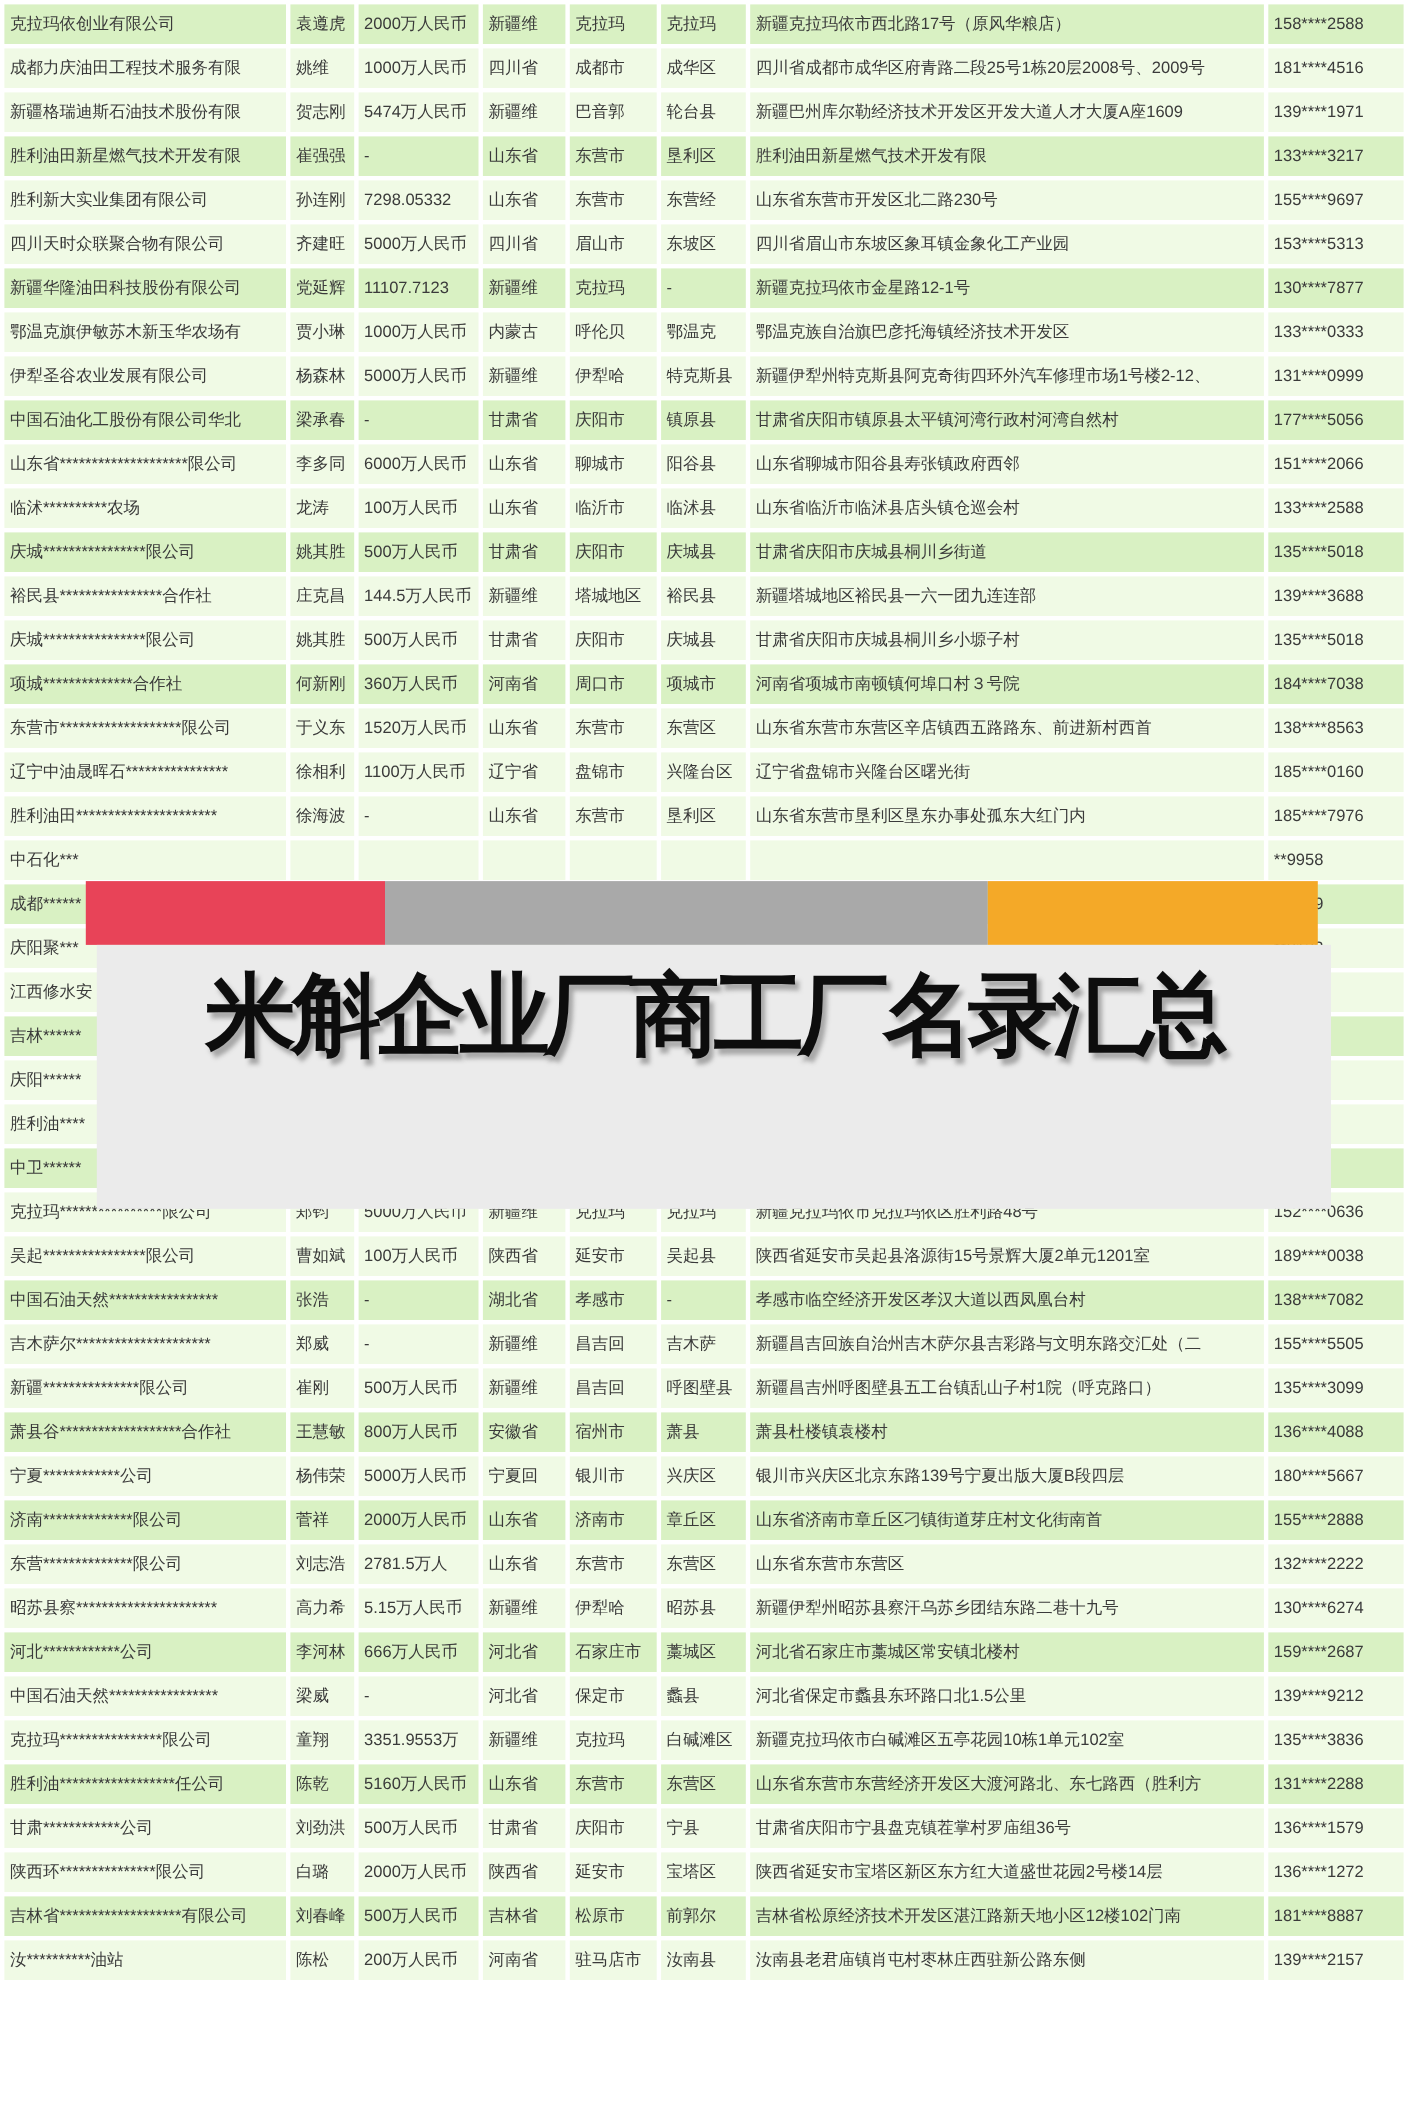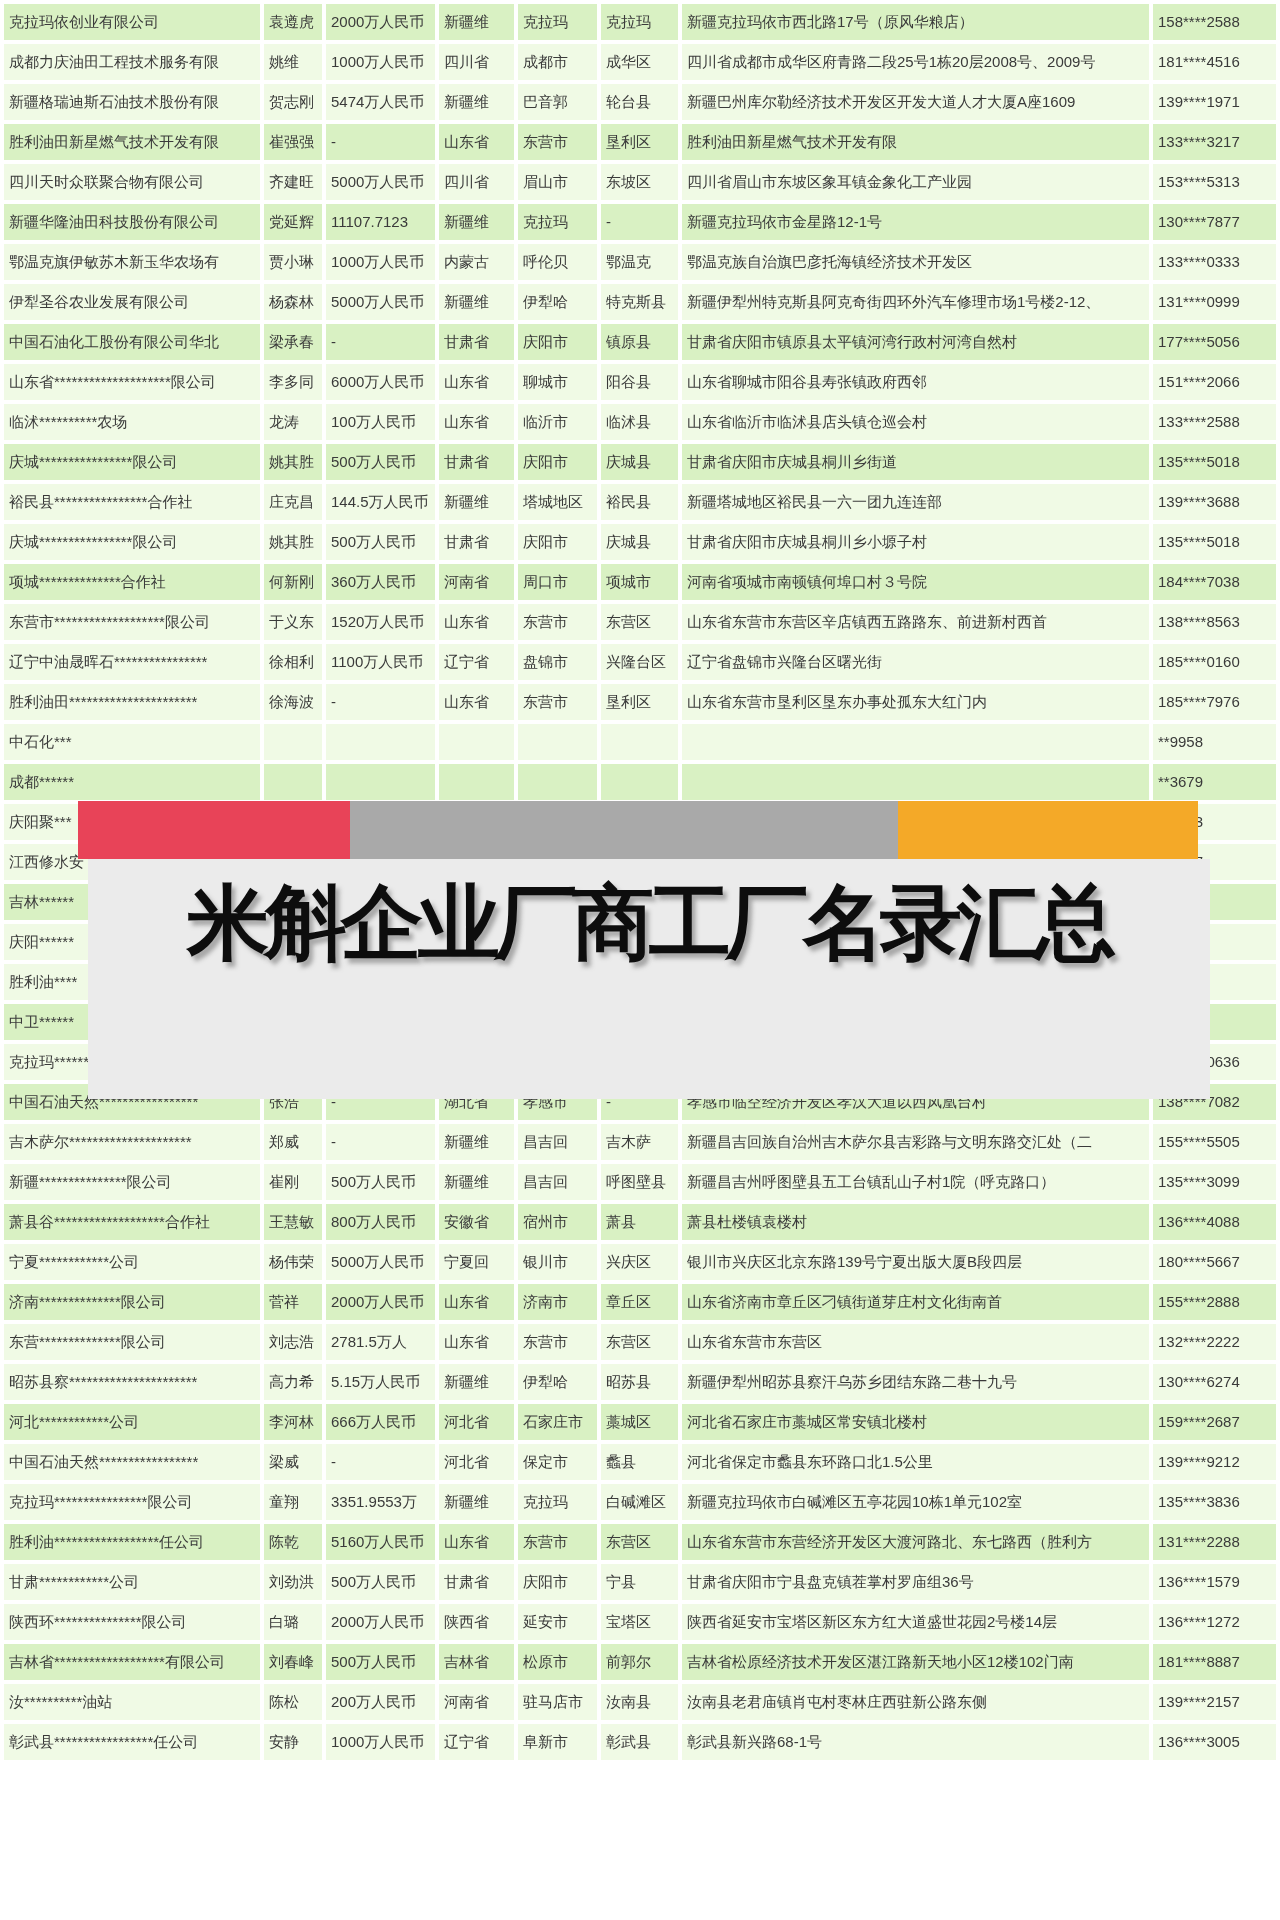--- a/index.html
+++ b/index.html
@@ -85,20 +85,30 @@
         <td>胜利油田新星燃气技术开发有限</td>
         <td>崔强强</td>
         <td>-</td>
         <td>山东省</td>
         <td>东营市</td>
         <td>垦利区</td>
         <td>胜利油田新星燃气技术开发有限</td>
         <td>133****3217</td>
       </tr>
       <tr class="light">
+        <td>胜利新大实业集团有限公司</td>
+        <td>孙连刚</td>
+        <td>7298.05332</td>
+        <td>山东省</td>
+        <td>东营市</td>
+        <td>东营经</td>
+        <td>山东省东营市开发区北二路230号</td>
+        <td>155****9697</td>
+      </tr>
+      <tr class="light">
         <td>四川天时众联聚合物有限公司</td>
         <td>齐建旺</td>
         <td>5000万人民币</td>
         <td>四川省</td>
         <td>眉山市</td>
         <td>东坡区</td>
         <td>四川省眉山市东坡区象耳镇金象化工产业园</td>
         <td>153****5313</td>
       </tr>
       <tr class="dark">
@@ -314,20 +324,30 @@
       <tr class="light">
         <td>克拉玛****************限公司</td>
         <td>郑钧</td>
         <td>5000万人民币</td>
         <td>新疆维</td>
         <td>克拉玛</td>
         <td>克拉玛</td>
         <td>新疆克拉玛依市克拉玛依区胜利路48号</td>
         <td>152****0636</td>
       </tr>
+      <tr class="light">
+        <td>吴起****************限公司</td>
+        <td>曹如斌</td>
+        <td>100万人民币</td>
+        <td>陕西省</td>
+        <td>延安市</td>
+        <td>吴起县</td>
+        <td>陕西省延安市吴起县洛源街15号景辉大厦2单元1201室</td>
+        <td>189****0038</td>
+      </tr>
       <tr class="dark">
         <td>中国石油天然*****************</td>
         <td>张浩</td>
         <td>-</td>
         <td>湖北省</td>
         <td>孝感市</td>
         <td>-</td>
         <td>孝感市临空经济开发区孝汉大道以西凤凰台村</td>
         <td>138****7082</td>
       </tr>
@@ -473,30 +493,20 @@
       </tr>
       <tr class="light">
         <td>汝**********油站</td>
         <td>陈松</td>
         <td>200万人民币</td>
         <td>河南省</td>
         <td>驻马店市</td>
         <td>汝南县</td>
         <td>汝南县老君庙镇肖屯村枣林庄西驻新公路东侧</td>
         <td>139****2157</td>
-      </tr>
-      <tr class="light">
-        <td>彰武县*****************任公司</td>
-        <td>安静</td>
-        <td>1000万人民币</td>
-        <td>辽宁省</td>
-        <td>阜新市</td>
-        <td>彰武县</td>
-        <td>彰武县新兴路68-1号</td>
-        <td>136****3005</td>
       </tr>
     </tbody>
 </table>
 
 <div class="wm-strip">
   <div class="wm-red"></div>
   <div class="wm-gray"></div>
   <div class="wm-orange"></div>
 </div>
 <div class="wm-panel">

